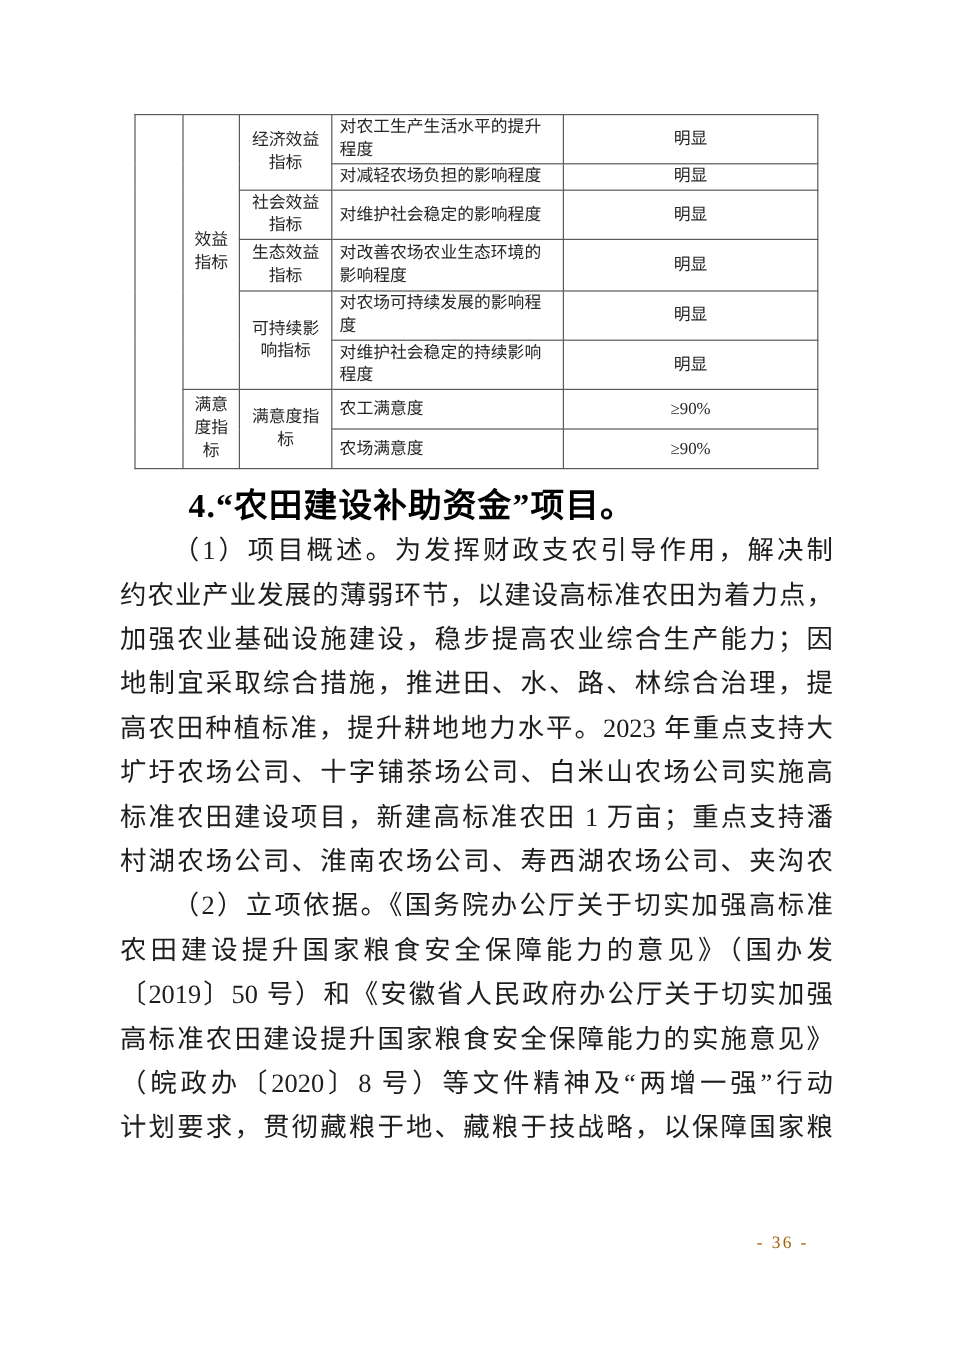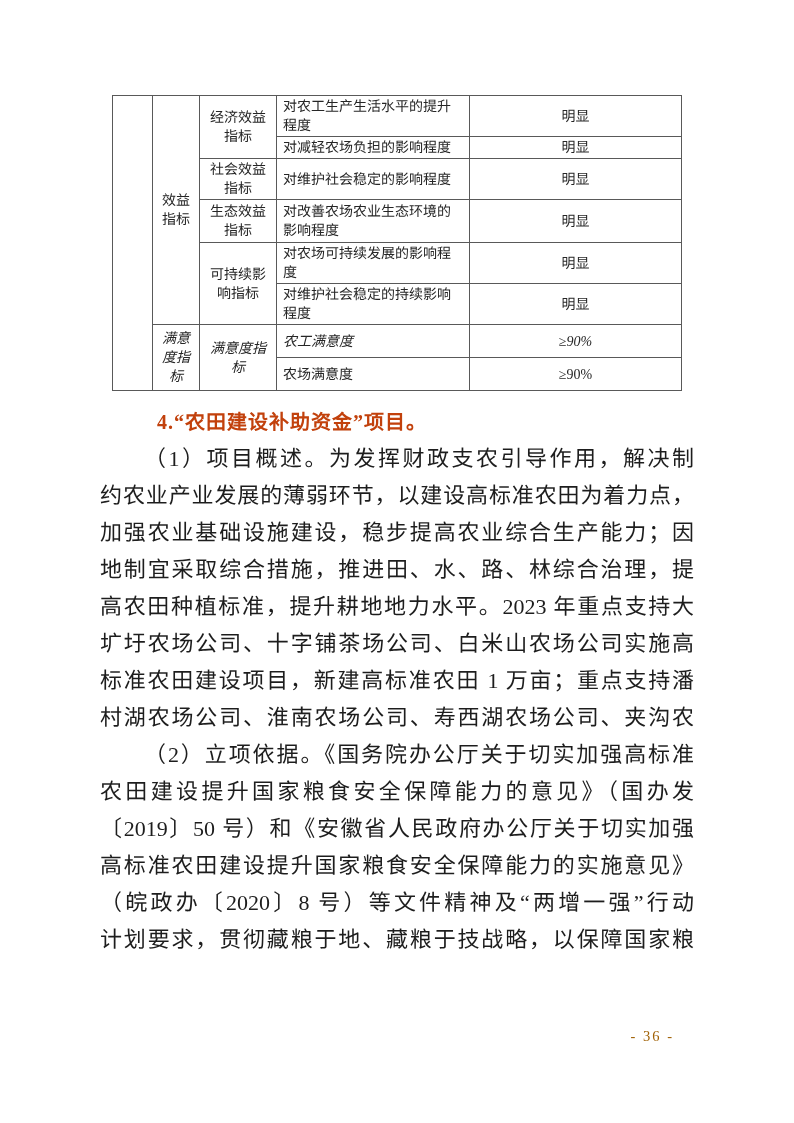--- a/index.html
+++ b/index.html
@@ -42,33 +42,33 @@
   col.c2 { width: 47px; }
   col.c3 { width: 77px; }
   col.c4 { width: 193px; }
   col.c5 { width: 212px; }
   tr.r1 { height: 38px; }
   tr.r2 { height: 21px; border-radius: 15px; }
   tr.r3 { height: 41px; }
   tr.r4 { height: 43px; }
   tr.r5 { height: 37px; }
   tr.r6 { height: 35px; }
-  tr.r7 { height: 33px; font-style: italic; }
+  tr.r7 { height: 33px; }
   tr.r8 { height: 33px; }
 
   
   .heading {
     margin-top: 14px;
     height: 35px;
     line-height: 35px;
-    font-size: 20px;
+    font-size: 28px;
     font-weight: bold;
     text-indent: 57px;
     letter-spacing: 1px;
-    color: #c2410c;
+    color: #000000;
     white-space: nowrap;
   }
   .para { width: 594px; }
   .para .tline {
     height: 37px;
     line-height: 37px;
     font-size: 22px;
     text-align: justify;
     text-align-last: justify;
     white-space: nowrap;

